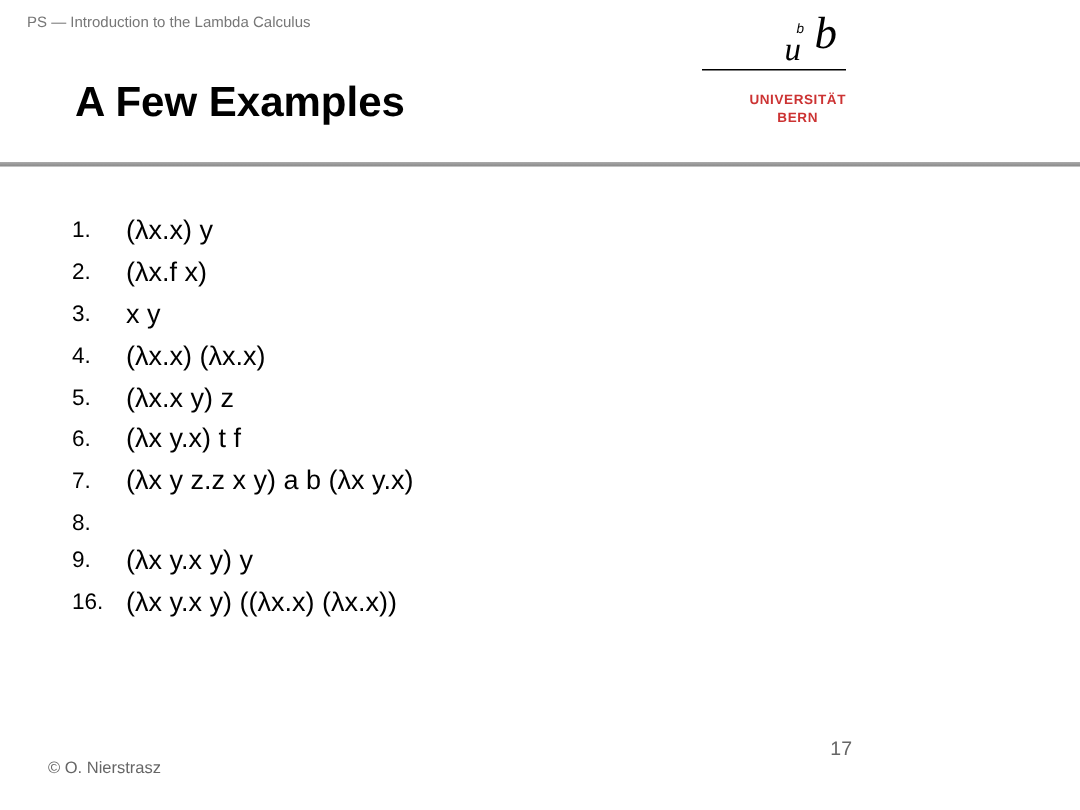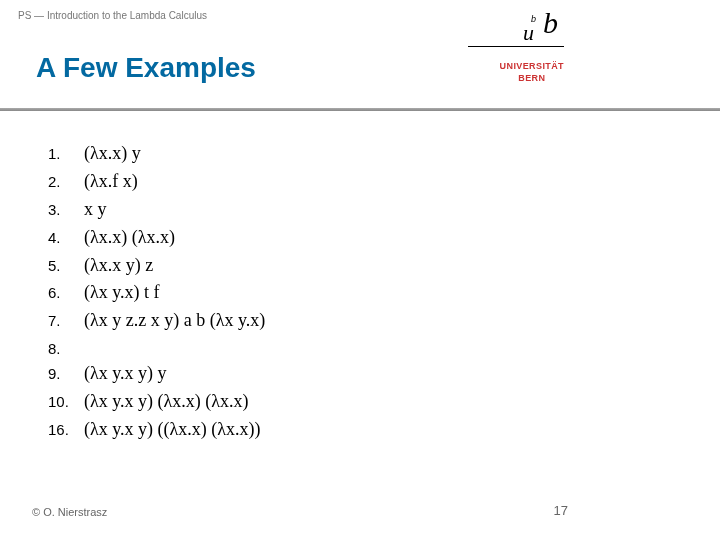--- a/index.html
+++ b/index.html
@@ -1,32 +1,32 @@
 <!DOCTYPE html>
 <html><head>
 <meta charset="utf-8">
 <style>
   * { margin: 0; padding: 0; box-sizing: border-box; }
   html, body { width: 720px; height: 540px; font-family: Arial, Helvetica, sans-serif; background: #fff; color: #000; overflow: hidden; }
   .slide { position: relative; width: 596px; height: 540px; }
   .topbar { position: absolute; left: 18px; top: 10px; font-size: 10px; color: #777; }
-  .title { position: absolute; left: 36px; top: 52px; font-size: 28px; font-weight: bold; color: #0369a1; }
+  .title { position: absolute; left: 50px; top: 52px; font-size: 28px; font-weight: bold; color: #000000; }
   .logo-wrap { position: absolute; right: 32px; top: 4px; width: 110px; height: 104px; text-align: left; }
   .logo-b { font-family: Georgia, 'Times New Roman', serif; font-size: 30px; font-style: italic; color: #000; position: absolute; right: 6px; top: 2px; }
   .logo-u { font-family: Georgia, 'Times New Roman', serif; font-size: 22px; font-style: italic; color: #000; position: absolute; right: 30px; top: 16px; }
   .logo-sup { font-size: 9px; position: absolute; right: 28px; top: 10px; font-style: italic; }
   .logo-line { position: absolute; right: 0; top: 42px; width: 96px; height: 1px; background: #000; }
   .logo-uni { position: absolute; right: 0; top: 56px; font-size: 9px; letter-spacing: 0.4px; color: #c33; font-weight: 600; white-space: pre; text-align: center; line-height: 1.35; }
   .hr { position: absolute; left: 0; top: 108px; width: 720px; height: 3px; background: linear-gradient(#aaa,#888); }
   .list { position: absolute; left: 48px; top: 140px; font-size: 18px; line-height: 1.55; }
   .row { display: flex; }
   .num { width: 36px; text-align: left; font-size: 15px; padding-top: 2px; }
-  .expr { font-family: Liberation Serif, serif; }
+  .expr { font-family: Liberation Sans, sans-serif; }
   .footer-left { position: absolute; left: 32px; bottom: 22px; font-size: 11px; color: #666; }
-  .footer-right { position: absolute; right: 28px; bottom: 22px; font-size: 13px; color: #666; }
+  .footer-right { position: absolute; right: 28px; bottom: 34px; font-size: 13px; color: #666; }
 </style>
 </head>
 <body>
 
 <div class="slide">
 
   <div class="topbar">PS — Introduction to the Lambda Calculus</div>
 
   <div class="title">A Few Examples</div>
 
@@ -71,24 +71,20 @@
       <span class="expr">(λx y z.z x y) a b (λx y.x)</span>
     </div>
     <div class="row">
       <span class="num">8.</span>
     </div>
     <div class="row">
       <span class="num">9.</span>
       <span class="expr">(λx y.x y) y</span>
     </div>
     <div class="row">
-      <span class="num">10.</span>
-      <span class="expr">(λx y.x y) (λx.x) (λx.x)</span>
-    </div>
-    <div class="row">
       <span class="num">16.</span>
       <span class="expr">(λx y.x y) ((λx.x) (λx.x))</span>
     </div>
   </div>
 
   <div class="footer-left">© O. Nierstrasz</div>
   <div class="footer-right">17</div>
 
 </div>
 

